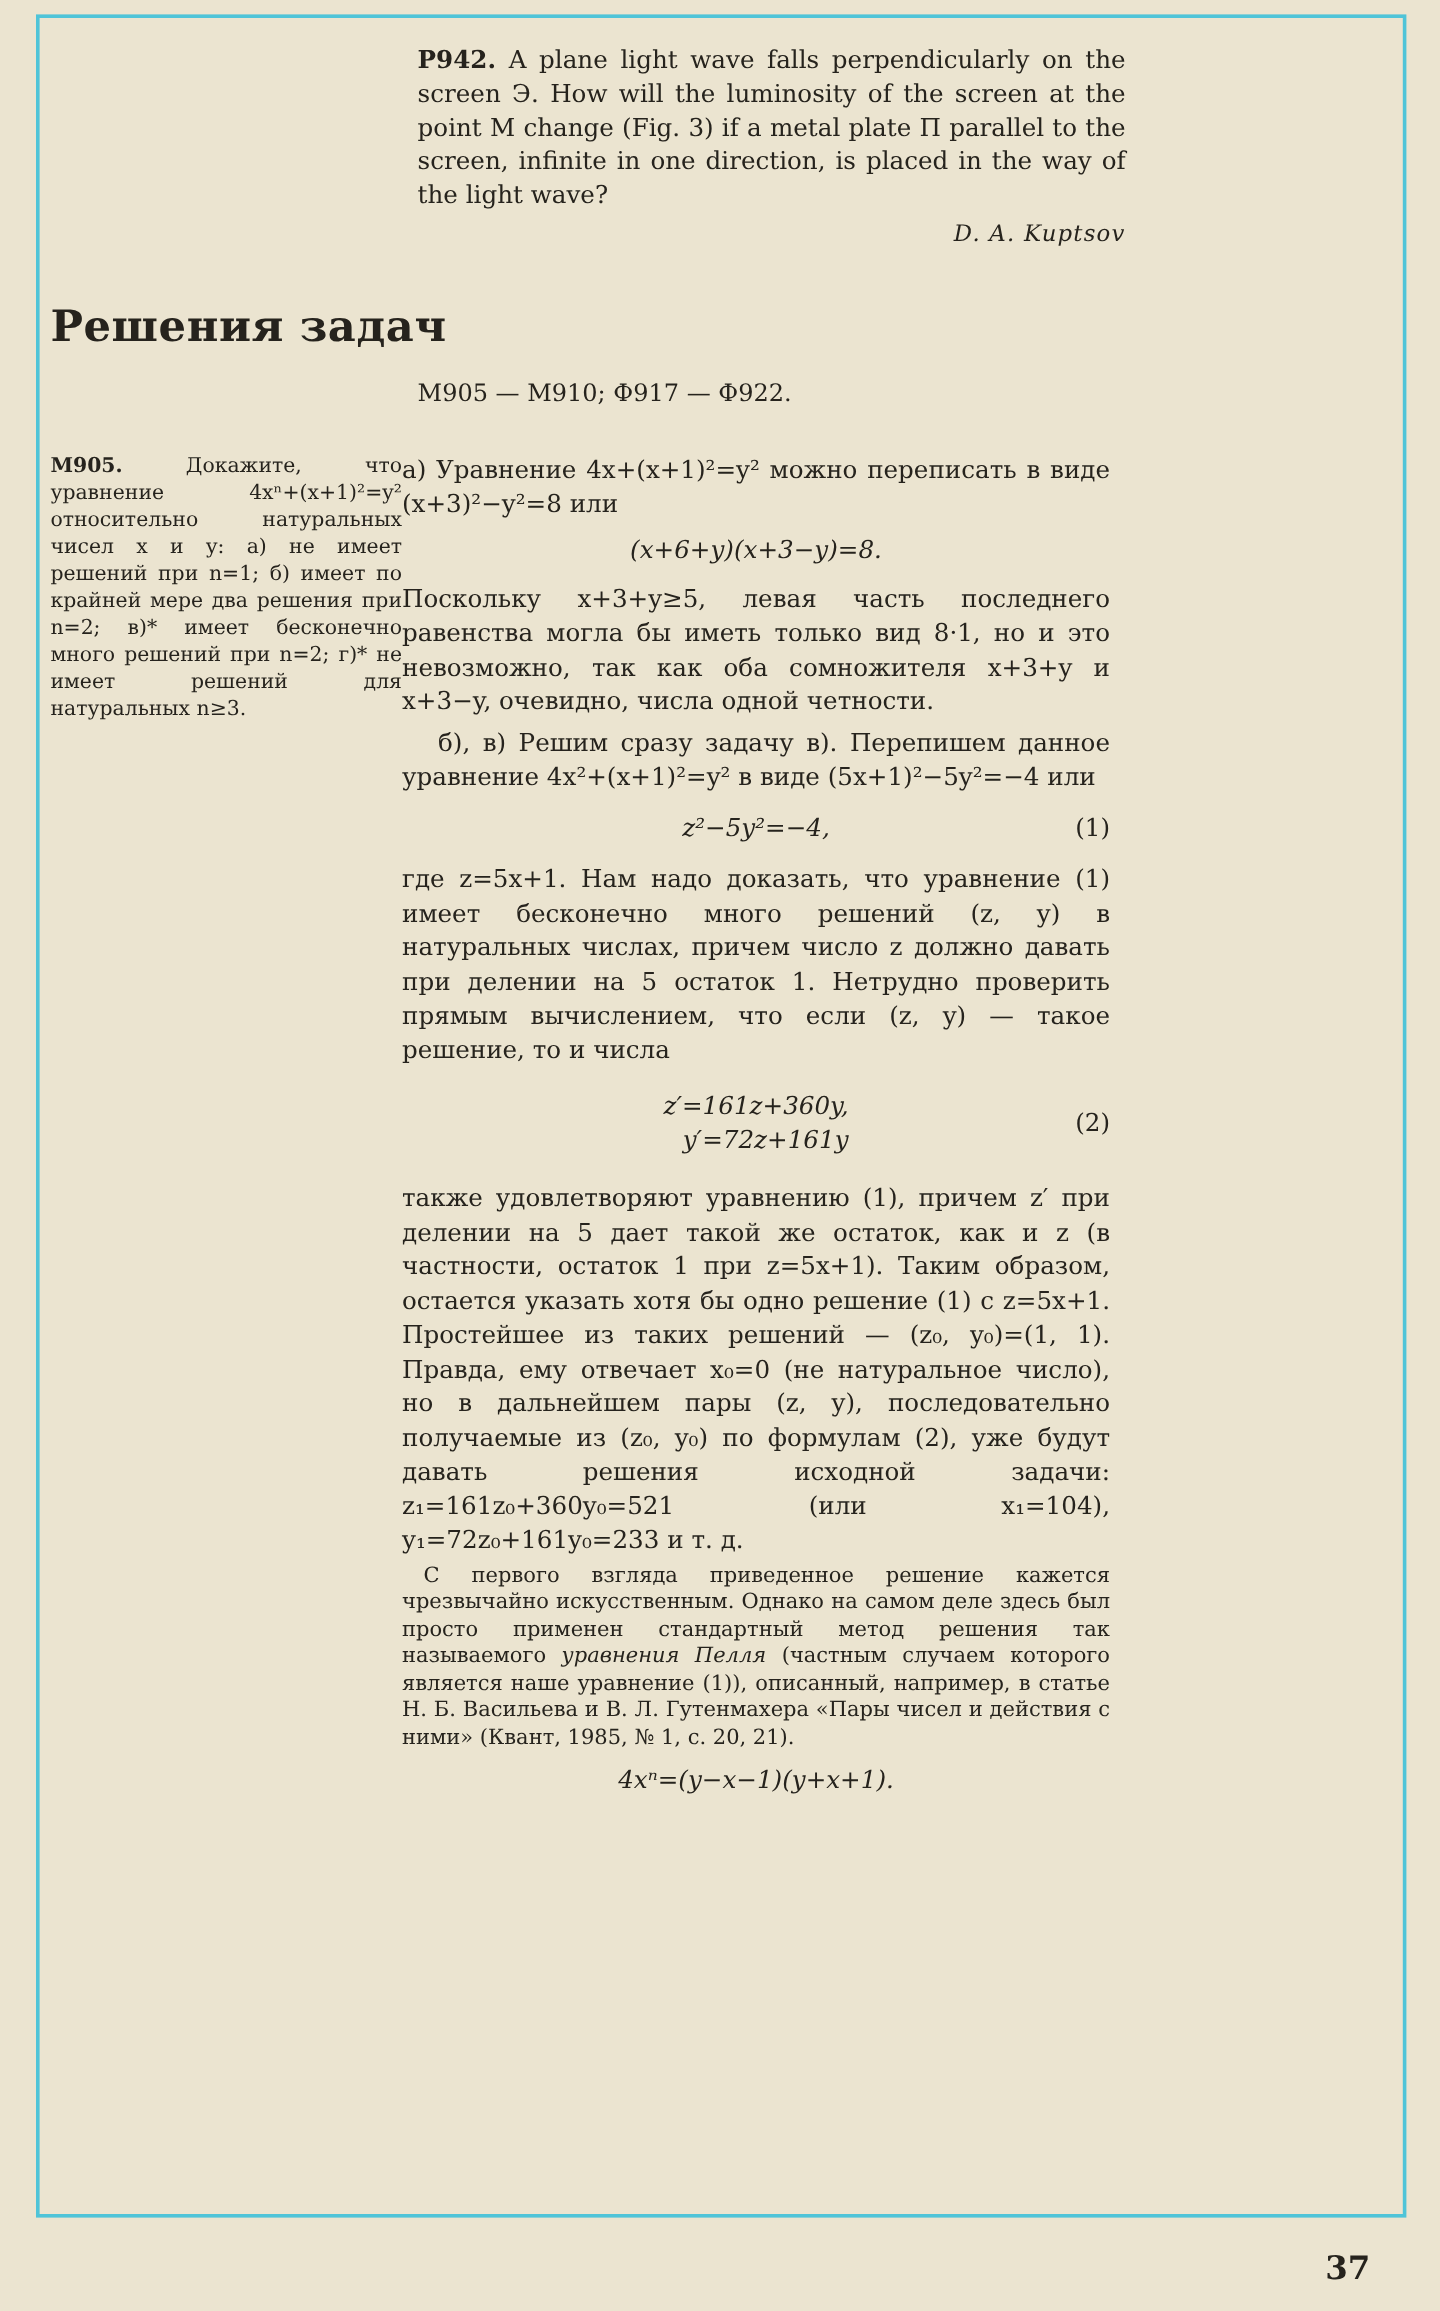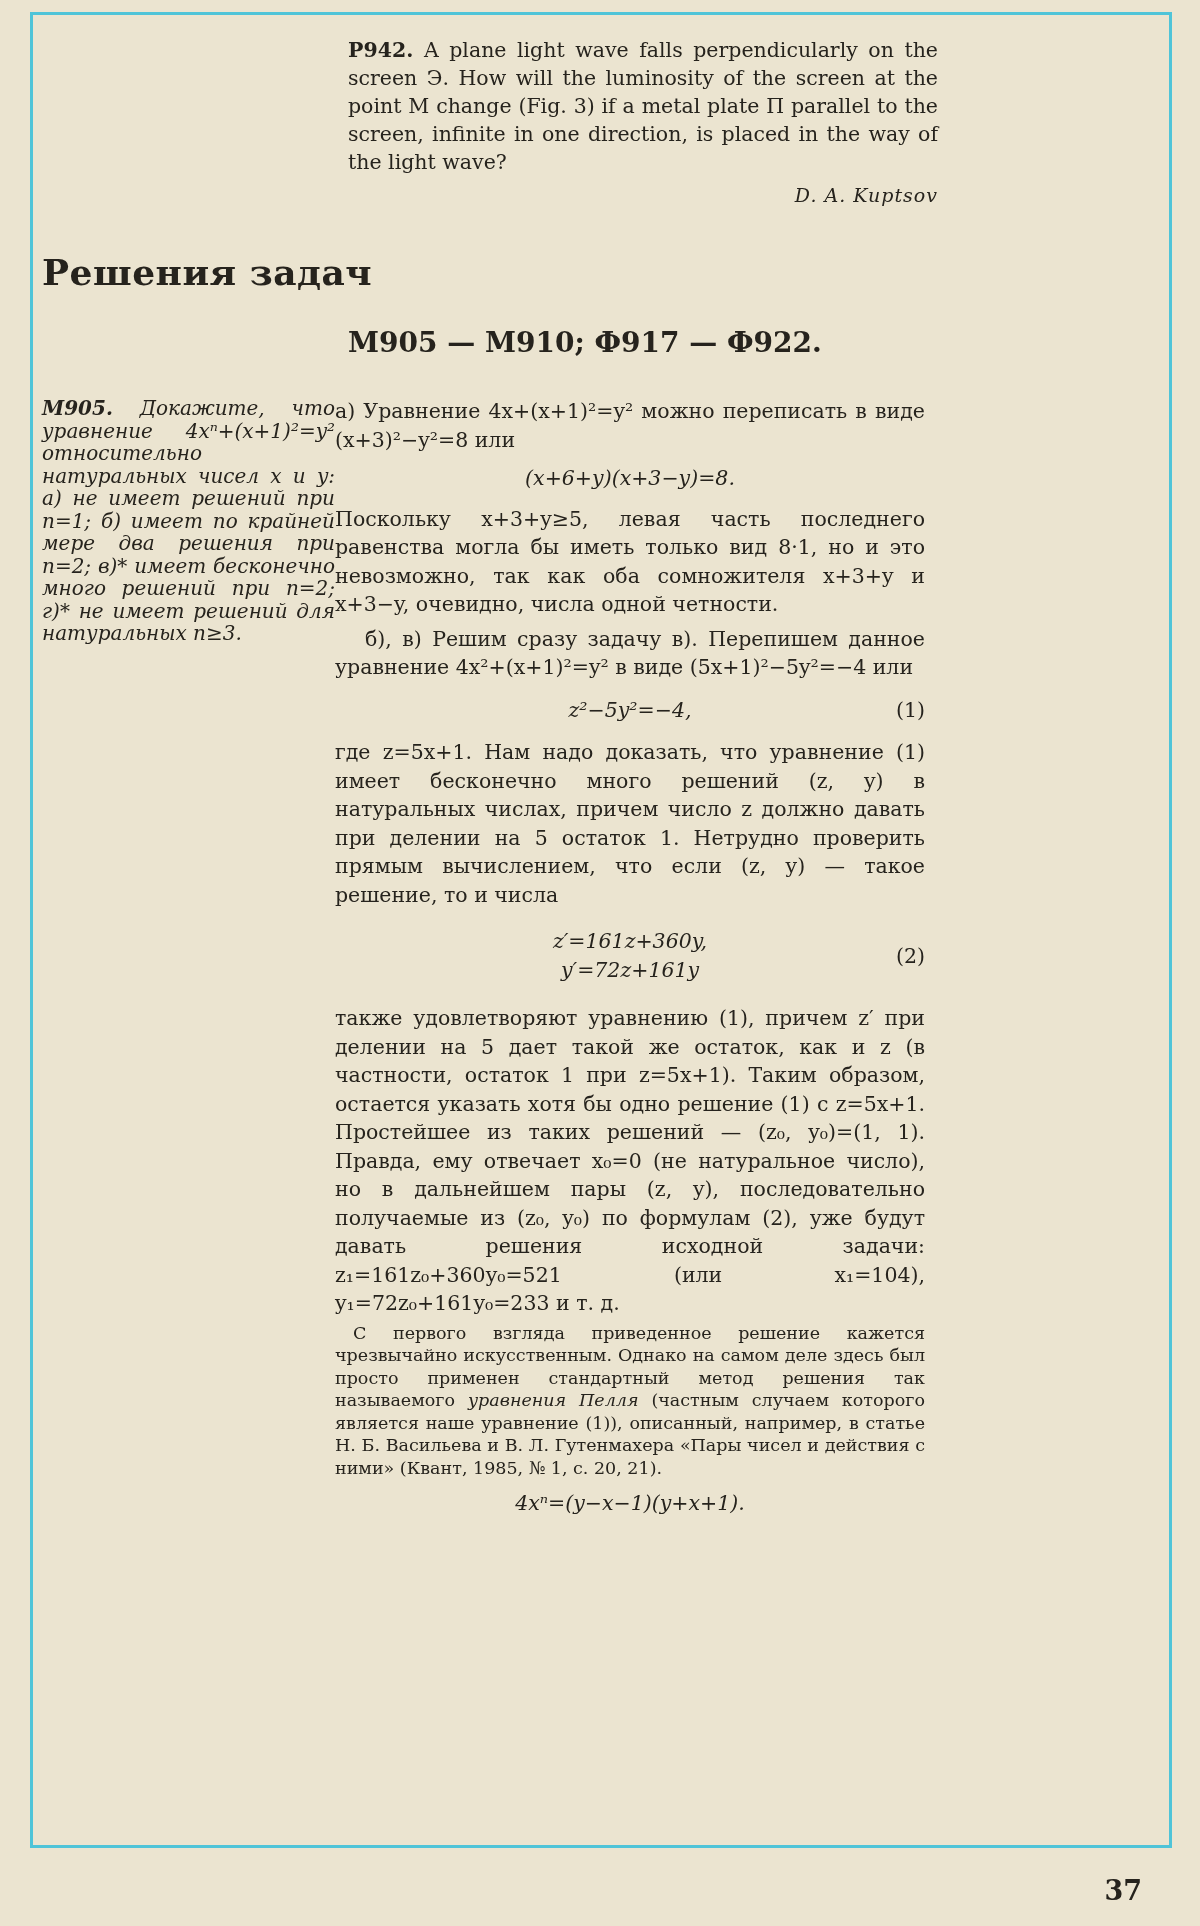--- a/index.html
+++ b/index.html
@@ -37,40 +37,40 @@
   .p942 { font-size: 20.5px; line-height: 28px; }
   .author {
     text-align: right; font-style: italic;
     font-size: 19px; margin-top: 8px; letter-spacing: 1px;
   }
   h1.sol-title {
     margin: 46px 0 0 0;
     font-size: 36px; font-weight: bold;
     letter-spacing: 0.5px; line-height: 40px;
   }
-  .sol-range { margin-top: 34px; font-size: 28px; font-weight: bold; }
+  .sol-range { margin-top: 23px; font-size: 20px; font-weight: normal; }
 
   .row { display: flex; margin-top: 38px; align-items: flex-start; }
   .sidebar {
     width: 293px; flex: none;
-    font-size: 20px; line-height: 22.5px;
-    font-style: italic; text-align: justify;
+    font-size: 17px; line-height: 22.5px;
+    text-align: justify;
   }
   .main-col {
     width: 590px; flex: none; 
     font-size: 20.5px; line-height: 28.5px;
   }
 
   .formula {
     text-align: center; font-style: italic;
     margin: 10px 0 12px 0;
   }
   .eq { position: relative; text-align: center; margin: 14px 0; }
   .eq .eq-body { font-style: italic; }
-  .eq .eq-lines { display: inline-block; text-align: center; }
+  .eq .eq-lines { display: inline-block; text-align: right; }
   .eq .eq-lines p { margin: 0; }
   .eq .eq-num {
     position: absolute; right: 0; top: 50%;
     transform: translateY(-50%); font-style: normal;
   }
   .eq2 { margin: 18px 0 20px 0; }
 
   .small { font-size: 17.5px; line-height: 22.5px; margin-top: 4px; }
 
   .page-num {

